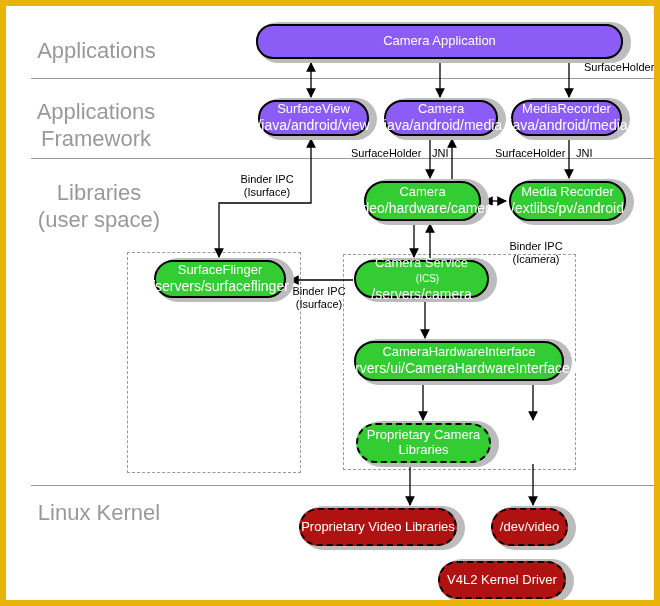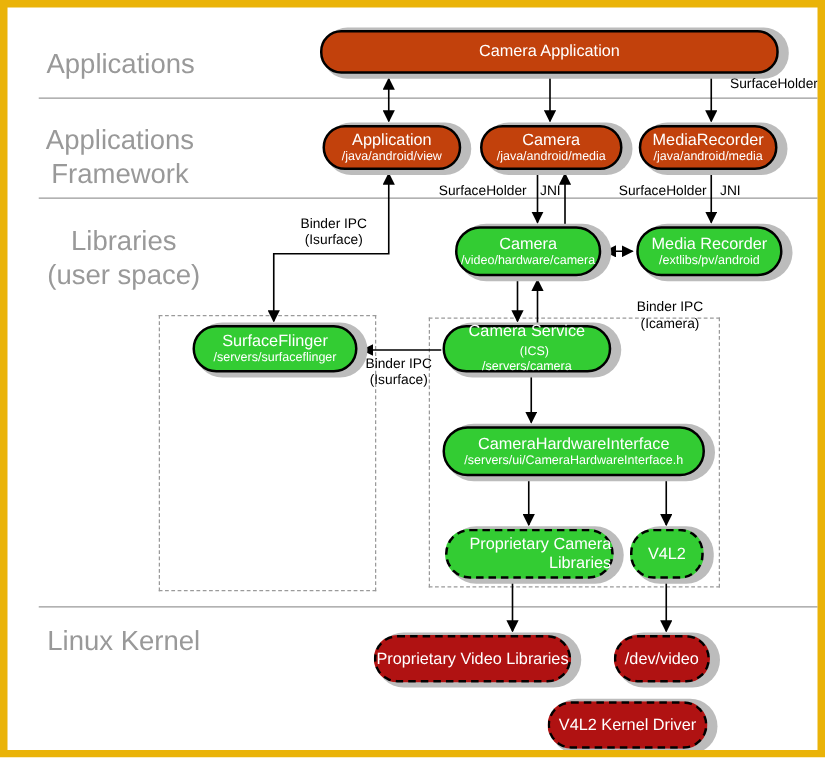--- a/index.html
+++ b/index.html
@@ -13,22 +13,22 @@
     position:absolute;color:#999;font-size:22px;line-height:27px;text-align:center;
   }
   .dashed-rect{position:absolute;border:1px dashed #9a9a9a;}
   .node{
     position:absolute;box-sizing:border-box;border:2px solid #000;border-radius:19px;
     color:#fff;display:flex;flex-direction:column;align-items:center;justify-content:center;
     text-align:center;box-shadow:5px 1px 0 3px #bcbcbc;line-height:1.15;
   }
   .node .title{font-size:13px;}
   .node .title .suffix{font-size:10px;margin-left:12px;}
-  .node .subtitle{font-size:10px;}
-  .blue{background:#c2410c;}
+  .node .subtitle{font-size:14px;}
+  .blue{background:#8b5cf6;}
   .green{background:#33cc33;}
   .red{background:#b01212;}
   .dashed-border{border:2px dashed #000;}
   .small-label{position:absolute;color:#000;font-size:11px;line-height:13px;white-space:nowrap;}
   .small-label.center{text-align:center;white-space:normal;}
   svg#wires{position:absolute;left:0;top:0;z-index:3;}
   .node{z-index:4;}
   .small-label{z-index:5;}
   .dashed-rect{z-index:2;}
   .hline,.layer-label{z-index:1;}
@@ -36,21 +36,21 @@
   
   #n-camera-app{left:250px;top:18px;width:367px;height:35px;border-radius:17px;}
   #n-surfaceview{left:252px;top:94px;width:111px;height:36px;}
   #n-camera-java{left:378px;top:94px;width:114px;height:36px;}
   #n-mediarecorder-java{left:505px;top:94px;width:111px;height:36px;}
   #n-camera-lib{left:358px;top:175px;width:117px;height:40px;border-radius:20px;}
   #n-media-recorder-lib{left:503px;top:175px;width:117px;height:40px;border-radius:20px;}
   #n-surfaceflinger{left:148px;top:254px;width:132px;height:38px;}
   #n-camera-service{left:348px;top:254px;width:135px;height:38px;}
   #n-chi{left:348px;top:335px;width:210px;height:40px;border-radius:20px;}
-  #n-pcl{left:350px;top:417px;width:135px;height:40px;border-radius:20px;text-align:right;}
+  #n-pcl{left:350px;top:417px;width:135px;height:40px;border-radius:20px;}
   #n-v4l2{left:498px;top:417px;width:59px;height:40px;}
   #n-pvl{left:293px;top:502px;width:158px;height:38px;}
   #n-devvideo{left:485px;top:502px;width:77px;height:38px;}
   #n-v4l2driver{left:432px;top:555px;width:128px;height:38px;}
 
   
   #l-applications{left:18px;top:31px;width:145px;}
   #l-appframework{left:15px;top:92px;width:150px;}
   #l-libraries{left:8px;top:173px;width:170px;}
   #l-kernel{left:18px;top:493px;width:150px;}
@@ -125,21 +125,21 @@
       <line x1="404" y1="458" x2="404" y2="499" marker-end="url(#ah)"></line>
       <line x1="527" y1="458" x2="527" y2="499" marker-end="url(#ah)"></line>
     </g>
   </svg>
 
   <div class="node blue" id="n-camera-app">
     <div class="title">Camera Application</div>
   </div>
 
   <div class="node blue" id="n-surfaceview">
-    <div class="title">Application</div>
+    <div class="title">SurfaceView</div>
     <div class="subtitle">/java/android/view</div>
   </div>
 
   <div class="node blue" id="n-camera-java">
     <div class="title">Camera</div>
     <div class="subtitle">/java/android/media</div>
   </div>
 
   <div class="node blue" id="n-mediarecorder-java">
     <div class="title">MediaRecorder</div>
@@ -168,23 +168,20 @@
 
   <div class="node green" id="n-chi">
     <div class="title">CameraHardwareInterface</div>
     <div class="subtitle">/servers/ui/CameraHardwareInterface.h</div>
   </div>
 
   <div class="node green dashed-border" id="n-pcl">
     <div class="title">Proprietary Camera Libraries</div>
   </div>
 
-  <div class="node green dashed-border" id="n-v4l2">
-    <div class="title">V4L2</div>
-  </div>
 
   <div class="node red dashed-border" id="n-pvl">
     <div class="title">Proprietary Video Libraries</div>
   </div>
 
   <div class="node red dashed-border" id="n-devvideo">
     <div class="title">/dev/video</div>
   </div>
 
   <div class="node red dashed-border" id="n-v4l2driver">

